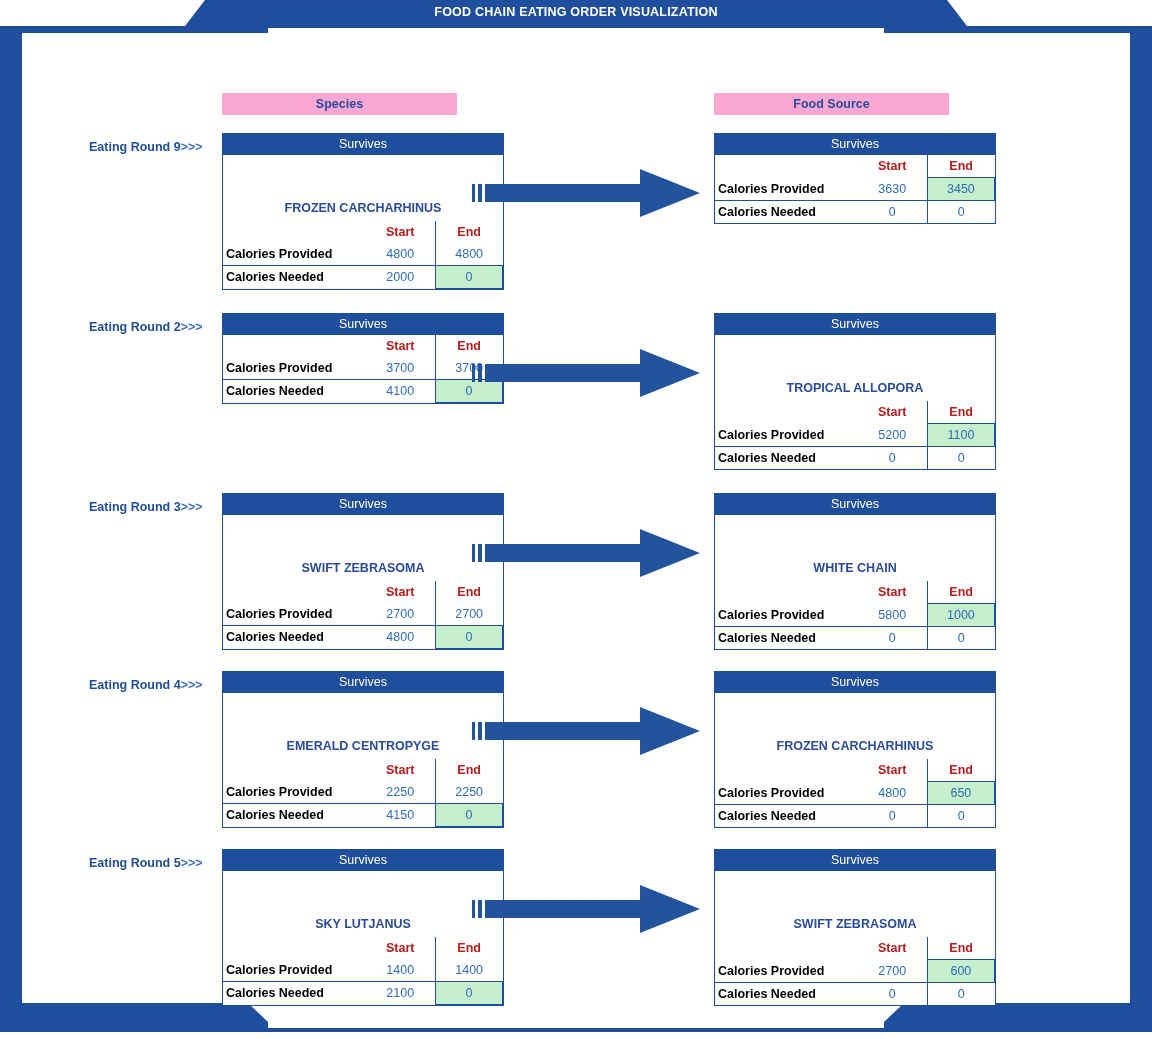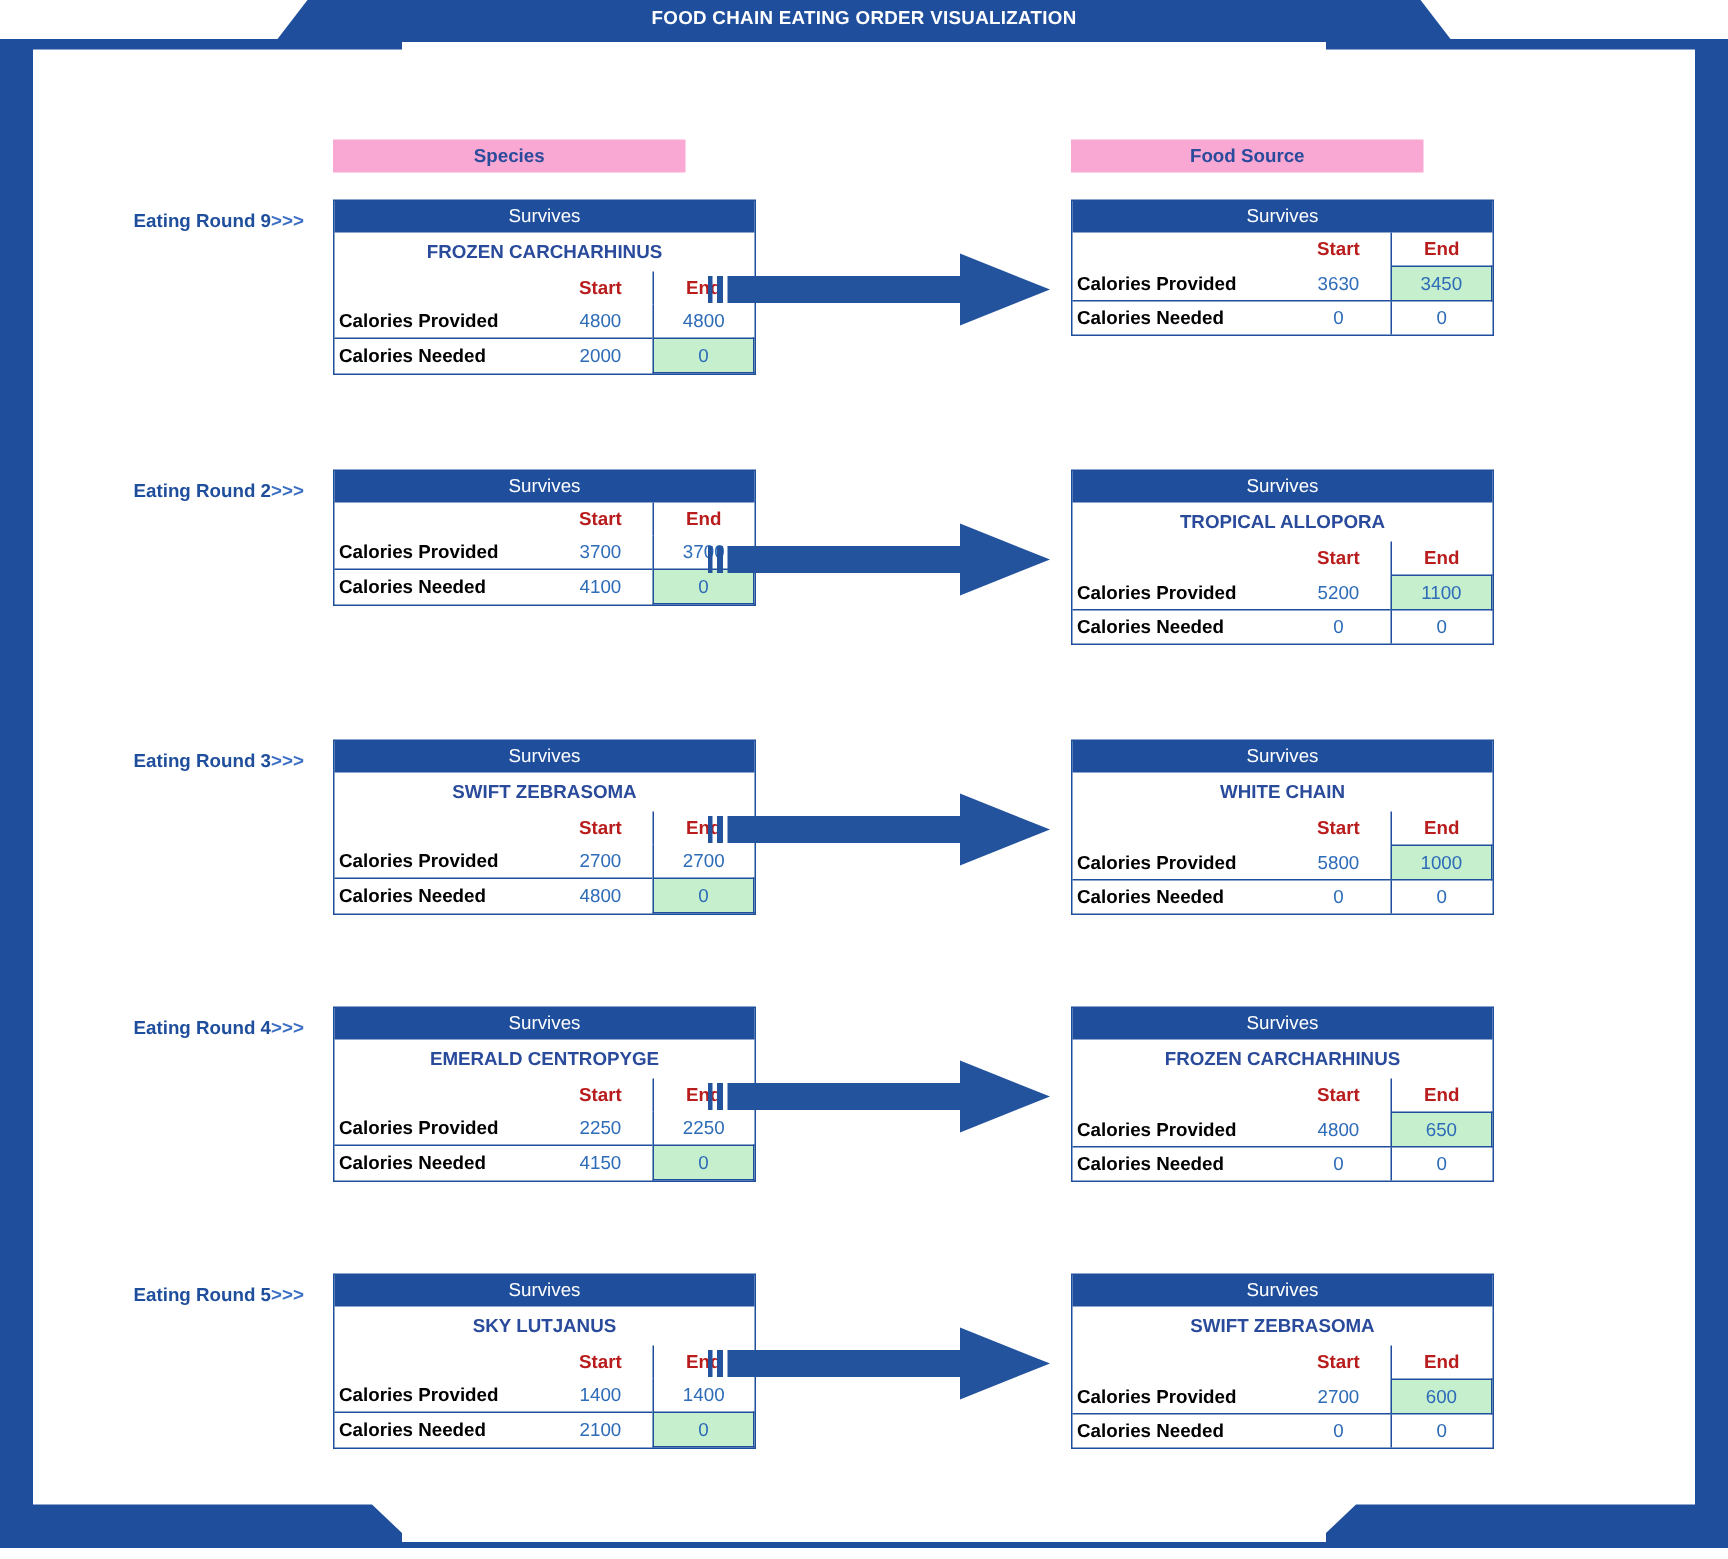--- a/index.html
+++ b/index.html
@@ -87,20 +87,21 @@
   }
   .card-name {
     color: #2A4B9B;
     font-size: 12.5px;
     font-weight: bold;
     text-align: center;
     height: 26px;
     line-height: 26px;
     white-space: nowrap;
     overflow: hidden;
+    margin-top: 40px;
   }
   .card-table {
     border-collapse: collapse;
     width: 100%;
     table-layout: fixed;
   }
   .card-table td, .card-table th {
     padding: 0;
     margin: 0;
     height: 22px;

